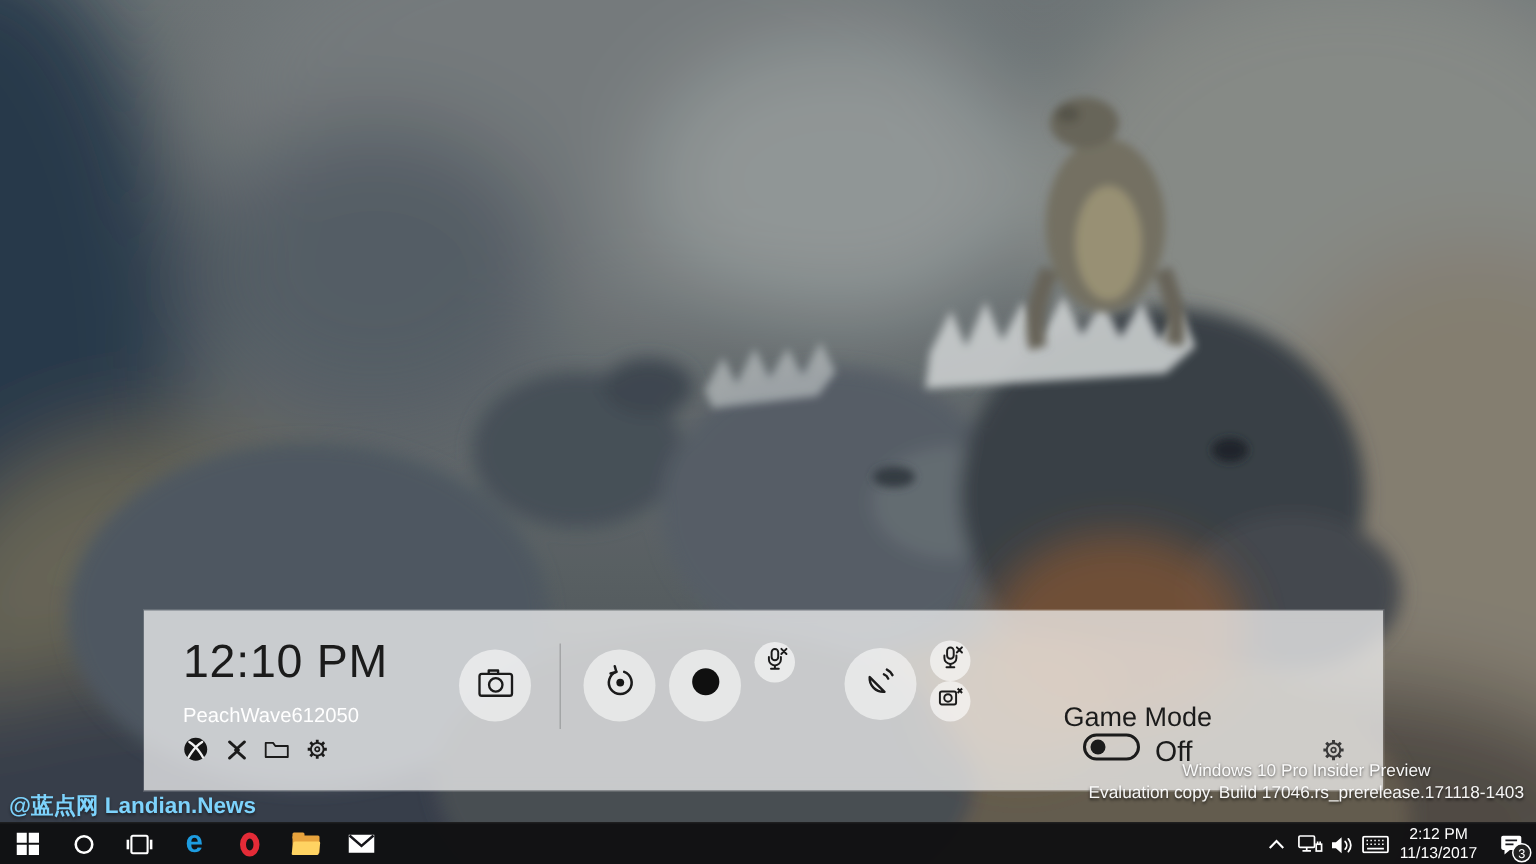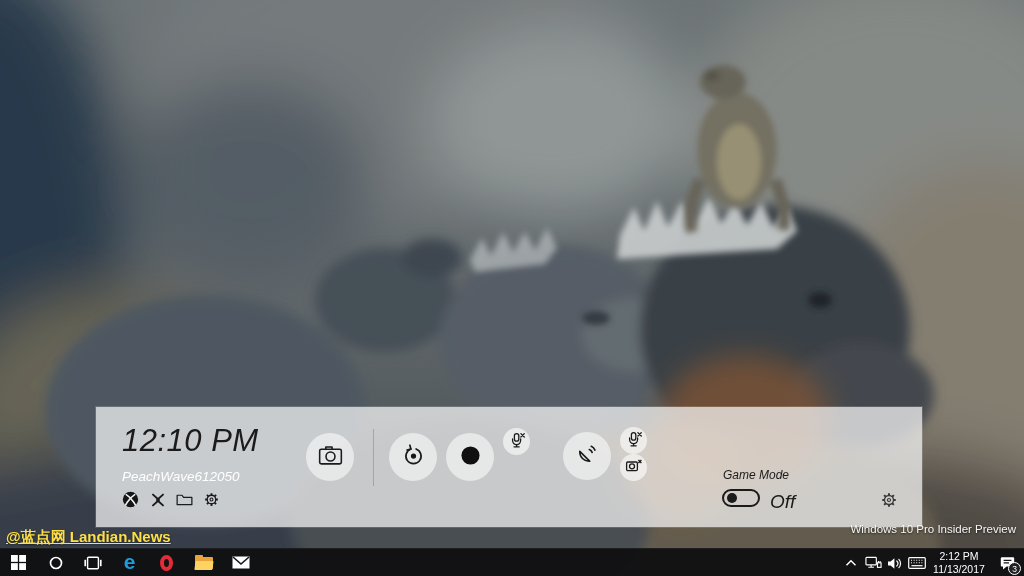--- a/index.html
+++ b/index.html
@@ -5,41 +5,41 @@
   * { margin:0; padding:0; box-sizing:border-box; }
   html,body { width:1024px; height:576px; overflow:hidden; }
   body { font-family:"Liberation Sans","DejaVu Sans",sans-serif; }
   #screen { position:relative; width:1024px; height:576px; overflow:hidden; background:#5c6368; }
 
   
   #wallpaper { position:absolute; inset:0; z-index:0; }
 
   
   .watermark { position:absolute; left:6px; top:528px; z-index:6; font-size:15px; font-weight:bold;
-               color:#fde047; text-shadow:0 1px 2px rgba(0,0,0,.45);text-decoration:underline; }
+               color:#7dd3fc; text-shadow:0 1px 2px rgba(0,0,0,.45); }
   .winver { position:absolute; right:8px; bottom:40px; z-index:12; text-align:center;
             color:rgba(255,255,255,.95); font-size:11.5px; line-height:1.25;
             text-shadow:0 1px 2px rgba(0,0,0,.65); }
 
   
   .gamebar { position:absolute; left:96px; top:407px; width:826px; height:120px; z-index:10;
              background:rgba(250,250,250,.72); backdrop-filter:blur(4px) saturate(1.05);
-             box-shadow:0 0 0 1px rgba(255,255,255,.15);font-style:italic; }
+             box-shadow:0 0 0 1px rgba(255,255,255,.15); }
   .gb-clock { position:absolute; left:26px; top:16px; font-size:31px; color:#1b1b1b; letter-spacing:.5px; }
   .gb-tag { position:absolute; left:26px; top:62px; font-size:13.5px; color:#ffffff; }
   .gb-quick { position:absolute; left:26px; top:84px; display:flex; gap:10px; align-items:center; }
   .gb-quick .qi { width:17px; height:17px; display:flex; align-items:center; justify-content:center; cursor:pointer; }
 
   .gb-btn { position:absolute; border-radius:50%; background:rgba(255,255,255,.55);
             display:flex; align-items:center; justify-content:center; cursor:pointer; }
   .gb-btn.big { width:48px; height:48px; }
   .gb-btn.small { width:27px; height:27px; background:rgba(255,255,255,.62); }
   .gb-divider { position:absolute; left:277px; top:22px; width:1px; height:57px; background:rgba(0,0,0,.18); }
 
-  .gb-gamemode-label { position:absolute; left:627px; top:61px; font-size:12px; color:#1b1b1b; }
+  .gb-gamemode-label { position:absolute; left:613px; top:61px; font-size:18px; color:#1b1b1b; }
   .gb-toggle { position:absolute; left:626px; top:82px; width:38px; height:18px;
                border:2px solid #1b1b1b; border-radius:10px; background:transparent; cursor:pointer; }
   .gb-toggle .knob { position:absolute; left:3px; top:2px; width:10px; height:10px;
                      border-radius:50%; background:#1b1b1b; }
   .gb-off { position:absolute; left:674px; top:84px; font-size:19px; color:#1b1b1b; }
   .gb-settings { position:absolute; left:784px; top:84px; width:18px; height:18px; cursor:pointer; }
 
   
   .taskbar { position:absolute; left:0; bottom:0; width:1024px; height:28px; z-index:20;
              background:rgba(17,17,19,.97); border-top:1px solid rgba(255,255,255,.05);
@@ -263,20 +263,21 @@
         <g stroke-width="2.2">
           <path d="M15 10 h2.5 M10 15 v2.5 M5 10 H2.5 M10 5 V2.5"></path>
           <path d="M13.6 13.6 l1.8 1.8 M6.4 13.6 l-1.8 1.8 M6.4 6.4 L4.6 4.6 M13.6 6.4 l1.8 -1.8"></path>
         </g>
       </svg>
     </div>
   </div>
 
   <div class="winver">
     <div>Windows 10 Pro Insider Preview</div>
+    <div>Evaluation copy. Build 17046.rs_prerelease.171118-1403</div>
   </div>
 
   <div class="taskbar">
     <div class="tb-left">
       <div class="tb-btn">
         <svg width="15" height="15" viewBox="0 0 16 16">
           <rect x="0" y="0" width="7.3" height="7.3" fill="#fff"></rect>
           <rect x="8.7" y="0" width="7.3" height="7.3" fill="#fff"></rect>
           <rect x="0" y="8.7" width="7.3" height="7.3" fill="#fff"></rect>
           <rect x="8.7" y="8.7" width="7.3" height="7.3" fill="#fff"></rect>

